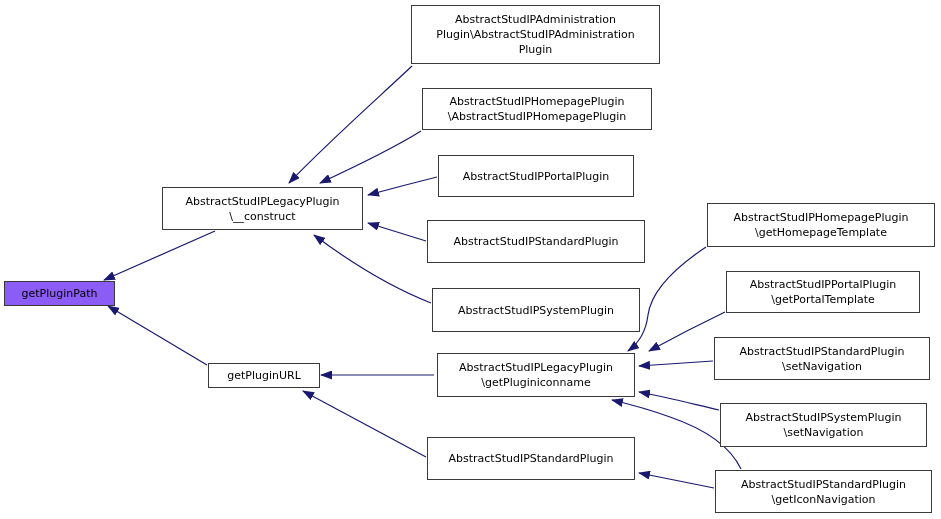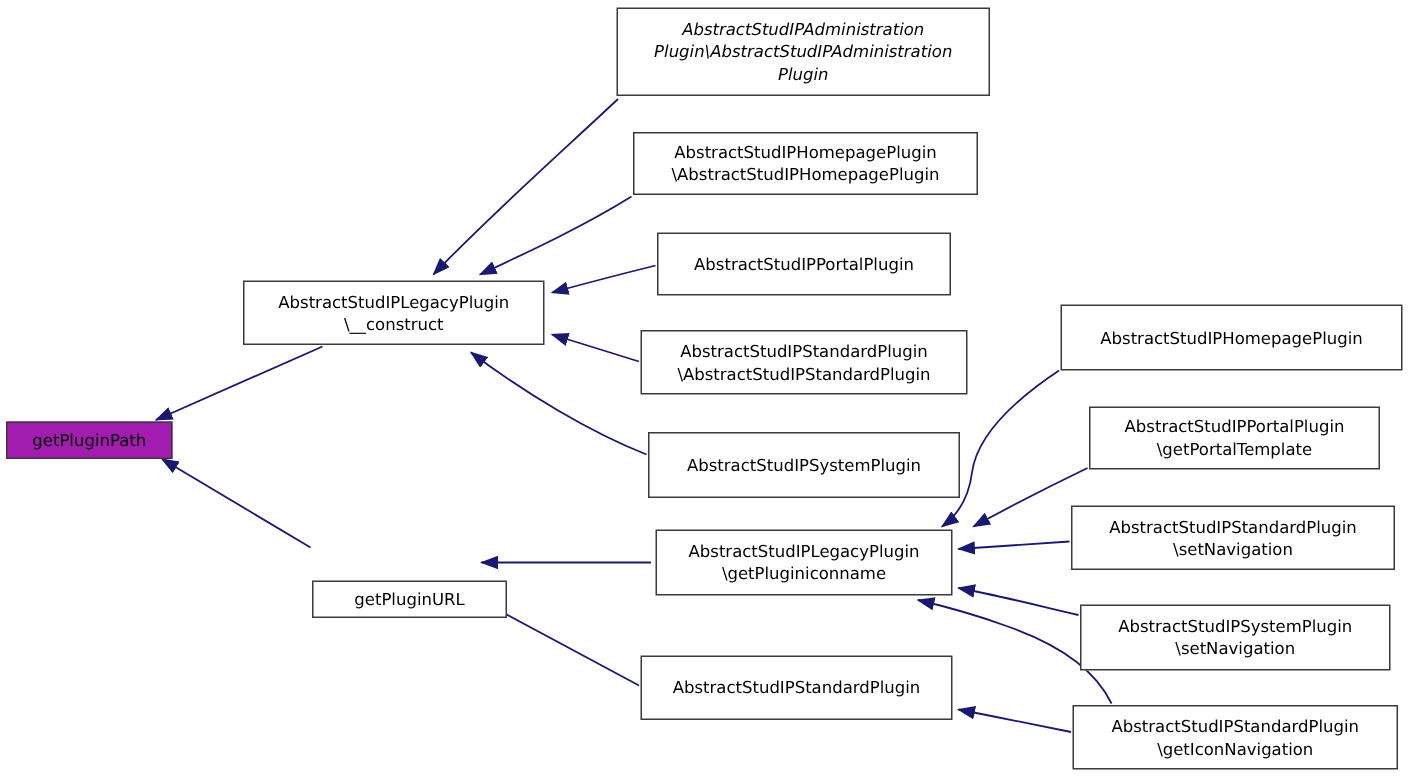--- a/index.html
+++ b/index.html
@@ -37,21 +37,21 @@
     text-align: center;
     display: flex;
     flex-direction: column;
     justify-content: center;
     align-items: center;
     padding: 0 4px;
     white-space: nowrap;
     cursor: pointer;
   }
   .node.highlight {
-    background: #a21caf;
+    background: #8b5cf6;
   }
   .node span {
     display: block;
   }
 </style>
 </head>
 <body>
 
 <div class="canvas">
   <svg class="edge-layer" id="edge-layer" width="941" height="519" viewBox="0 0 941 519" xmlns="http://www.w3.org/2000/svg">
@@ -79,51 +79,51 @@
       </g>
   </svg>
   <div id="node-layer">
       <div class="node highlight" style="left: 4px; top: 281px; width: 111px; height: 25px;">
         <span>getPluginPath</span>
       </div>
       <div class="node" style="left: 162px; top: 187px; width: 201px; height: 43px;">
         <span>AbstractStudIPLegacyPlugin</span>
         <span>\__construct</span>
       </div>
-      <div class="node" style="left: 208px; top: 363px; width: 130px; height: 25px; margin-top: 24px;">
+      <div class="node" style="left: 208px; top: 363px; width: 112px; height: 25px;">
         <span>getPluginURL</span>
       </div>
-      <div class="node" style="left: 411px; top: 5px; width: 249px; height: 59px; font-style: italic;">
+      <div class="node" style="left: 411px; top: 5px; width: 249px; height: 59px;">
         <span>AbstractStudIPAdministration</span>
         <span>Plugin\AbstractStudIPAdministration</span>
         <span>Plugin</span>
       </div>
       <div class="node" style="left: 422px; top: 88px; width: 230px; height: 42px;">
         <span>AbstractStudIPHomepagePlugin</span>
         <span>\AbstractStudIPHomepagePlugin</span>
       </div>
       <div class="node" style="left: 438px; top: 155px; width: 196px; height: 42px;">
         <span>AbstractStudIPPortalPlugin</span>
       </div>
       <div class="node" style="left: 427px; top: 220px; width: 218px; height: 43px;">
         <span>AbstractStudIPStandardPlugin</span>
-        <span>\AbstractStudIPStandardPlugin</span>
       </div>
       <div class="node" style="left: 432px; top: 288px; width: 208px; height: 44px;">
         <span>AbstractStudIPSystemPlugin</span>
       </div>
       <div class="node" style="left: 437px; top: 353px; width: 198px; height: 44px;">
         <span>AbstractStudIPLegacyPlugin</span>
         <span>\getPluginiconname</span>
       </div>
       <div class="node" style="left: 427px; top: 437px; width: 208px; height: 43px;">
         <span>AbstractStudIPStandardPlugin</span>
       </div>
       <div class="node" style="left: 707px; top: 203px; width: 228px; height: 44px;">
         <span>AbstractStudIPHomepagePlugin</span>
+        <span>\getHomepageTemplate</span>
       </div>
       <div class="node" style="left: 726px; top: 271px; width: 194px; height: 42px;">
         <span>AbstractStudIPPortalPlugin</span>
         <span>\getPortalTemplate</span>
       </div>
       <div class="node" style="left: 714px; top: 337px; width: 216px; height: 43px;">
         <span>AbstractStudIPStandardPlugin</span>
         <span>\setNavigation</span>
       </div>
       <div class="node" style="left: 720px; top: 403px; width: 207px; height: 44px;">

